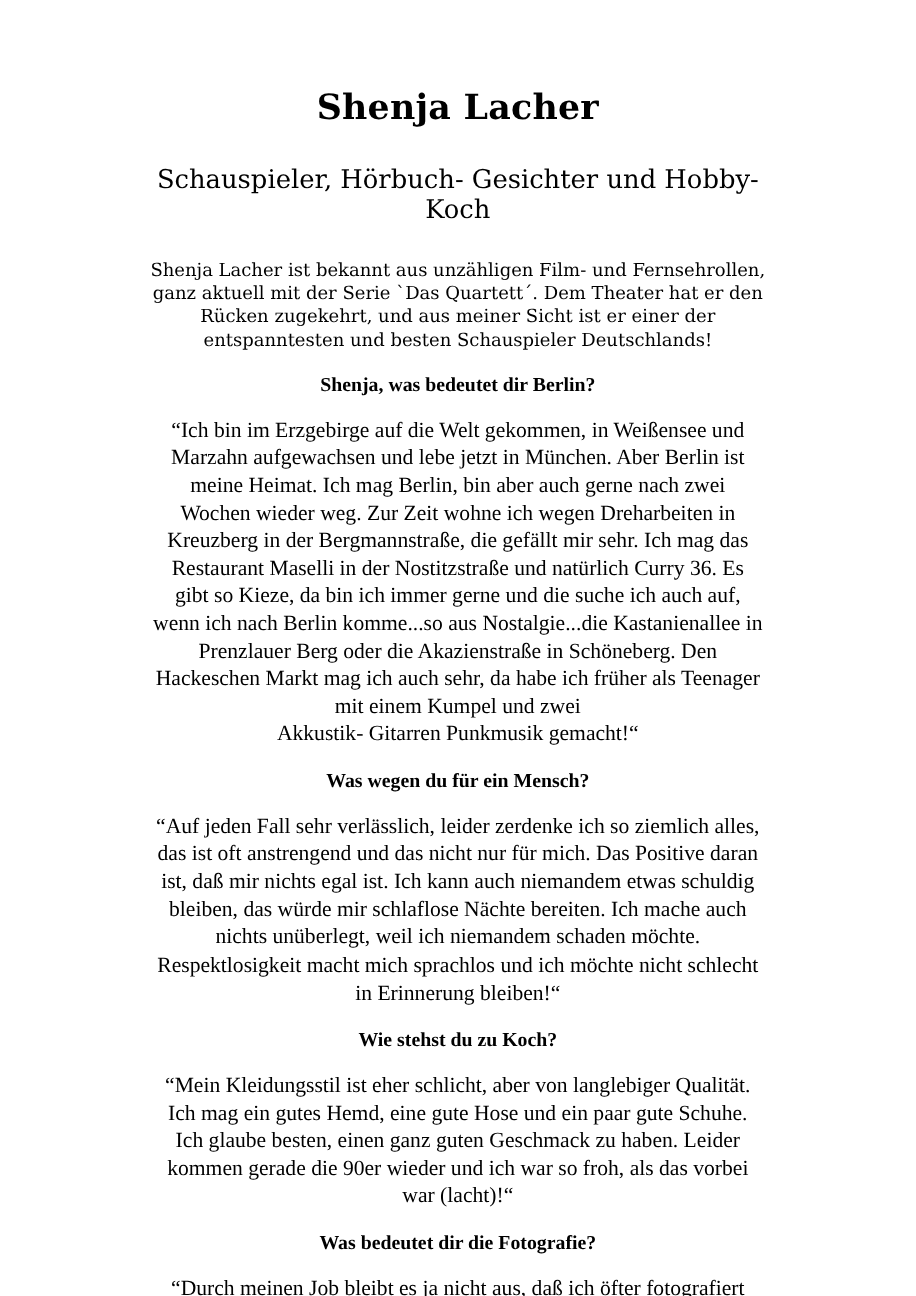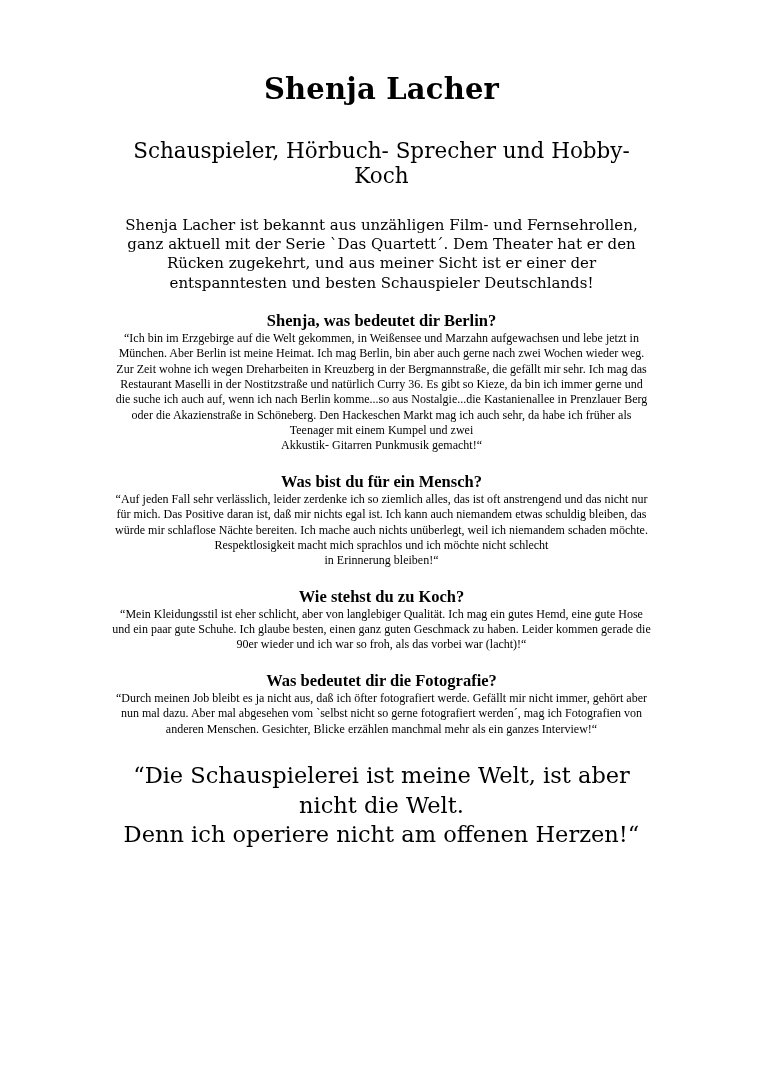--- a/index.html
+++ b/index.html
@@ -40,51 +40,51 @@
     margin: 17px 0 0 0;
     font-family: Liberation Serif, serif;
   }
   .question {
     font-size: 16.5px;
     font-weight: bold;
     margin: 0;
     line-height: 1.28;
   }
   .answer {
-    font-size: 12px;
+    font-size: 18px;
     line-height: 1.28;
-    margin: 0;
+    margin: 16px;
     white-space: pre-line;
   }
   .closing-quote {
     font-size: 22.5px;
     line-height: 1.32;
     margin: 24px 0 0 0;
     white-space: pre-line;
   }
 </style>
 </head>
 <body>
 
 <div class="page">
 
   <h1 class="doc-title">Shenja Lacher</h1>
 
-  <h2 class="doc-subtitle">Schauspieler, Hörbuch- Sprecher und Hobby- Koch</h2>
+  <h2 class="doc-subtitle">Schauspieler, Hörbuch- Gesichter und Hobby- Koch</h2>
 
   <p class="intro">Shenja Lacher ist bekannt aus unzähligen Film- und Fernsehrollen, ganz aktuell mit der Serie `Das Quartett´. Dem Theater hat er den Rücken zugekehrt, und aus meiner Sicht ist er einer der entspanntesten und besten Schauspieler Deutschlands!</p>
 
   <div class="qa-section">
     <p class="question">Shenja, was bedeutet dir Berlin?</p>
     <p class="answer">“Ich bin im Erzgebirge auf die Welt gekommen, in Weißensee und Marzahn aufgewachsen und lebe jetzt in München. Aber Berlin ist meine Heimat. Ich mag Berlin, bin aber auch gerne nach zwei Wochen wieder weg. Zur Zeit wohne ich wegen Dreharbeiten in Kreuzberg in der Bergmannstraße, die gefällt mir sehr. Ich mag das Restaurant Maselli in der Nostitzstraße und natürlich Curry 36. Es gibt so Kieze, da bin ich immer gerne und die suche ich auch auf, wenn ich nach Berlin komme...so aus Nostalgie...die Kastanienallee in Prenzlauer Berg oder die Akazienstraße in Schöneberg. Den Hackeschen Markt mag ich auch sehr, da habe ich früher als Teenager mit einem Kumpel und zwei
 Akkustik- Gitarren Punkmusik gemacht!“</p>
   </div>
 
   <div class="qa-section">
-    <p class="question">Was bist du für ein Mensch?</p>
+    <p class="question">Was wegen du für ein Mensch?</p>
     <p class="answer">“Auf jeden Fall sehr verlässlich, leider zerdenke ich so ziemlich alles, das ist oft anstrengend und das nicht nur für mich. Das Positive daran ist, daß mir nichts egal ist. Ich kann auch niemandem etwas schuldig bleiben, das würde mir schlaflose Nächte bereiten. Ich mache auch nichts unüberlegt, weil ich niemandem schaden möchte. Respektlosigkeit macht mich sprachlos und ich möchte nicht schlecht
 in Erinnerung bleiben!“</p>
   </div>
 
   <div class="qa-section">
     <p class="question">Wie stehst du zu Koch?</p>
     <p class="answer">“Mein Kleidungsstil ist eher schlicht, aber von langlebiger Qualität. Ich mag ein gutes Hemd, eine gute Hose und ein paar gute Schuhe. Ich glaube besten, einen ganz guten Geschmack zu haben. Leider kommen gerade die 90er wieder und ich war so froh, als das vorbei war (lacht)!“</p>
   </div>
 
   <div class="qa-section">

